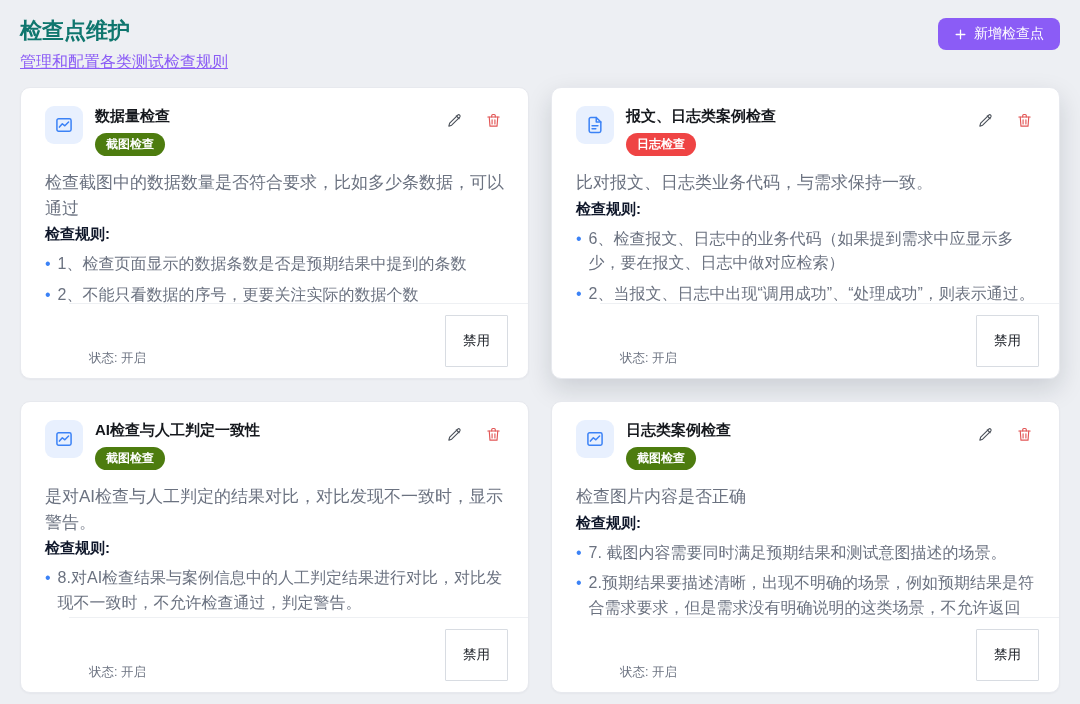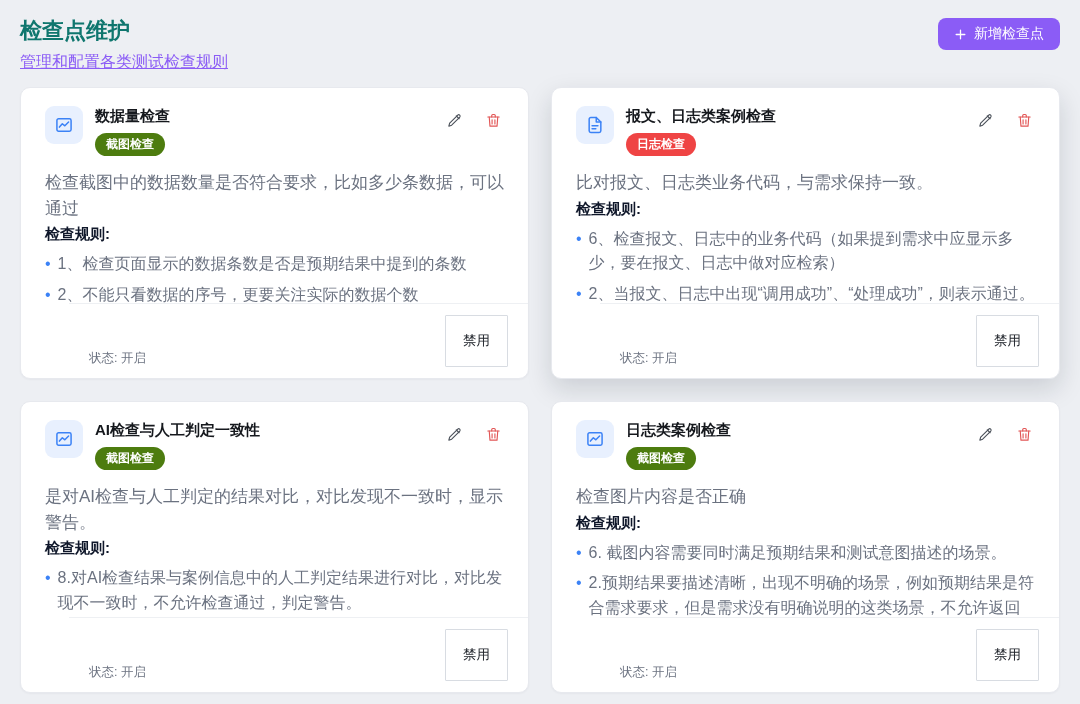--- a/index.html
+++ b/index.html
@@ -218,21 +218,21 @@
                   <path d="M6 7l1 13h10l1-13"></path>
                   <path d="M10 11v6M14 11v6"></path>
                 </svg></button>
           </div>
         </div>
         <p class="card-desc">检查图片内容是否正确</p>
         <h3 class="rules-label">检查规则:</h3>
         <ul class="rules-list">
           <li class="rule">
               <span class="dot"></span>
-              <span class="rule-text">6. 截图内容需要同时满足预期结果和测试意图描述的场景。</span>
+              <span class="rule-text">7. 截图内容需要同时满足预期结果和测试意图描述的场景。</span>
             </li>
           <li class="rule">
               <span class="dot"></span>
               <span class="rule-text">2.预期结果要描述清晰，出现不明确的场景，例如预期结果是符合需求要求，但是需求没有明确说明的这类场景，不允许返回通过，要返回异常。</span>
             </li>
         </ul>
       </div>
       <footer class="card-footer">
         <span class="status">状态: 开启</span>
         <button class="disable-btn">禁用</button>

